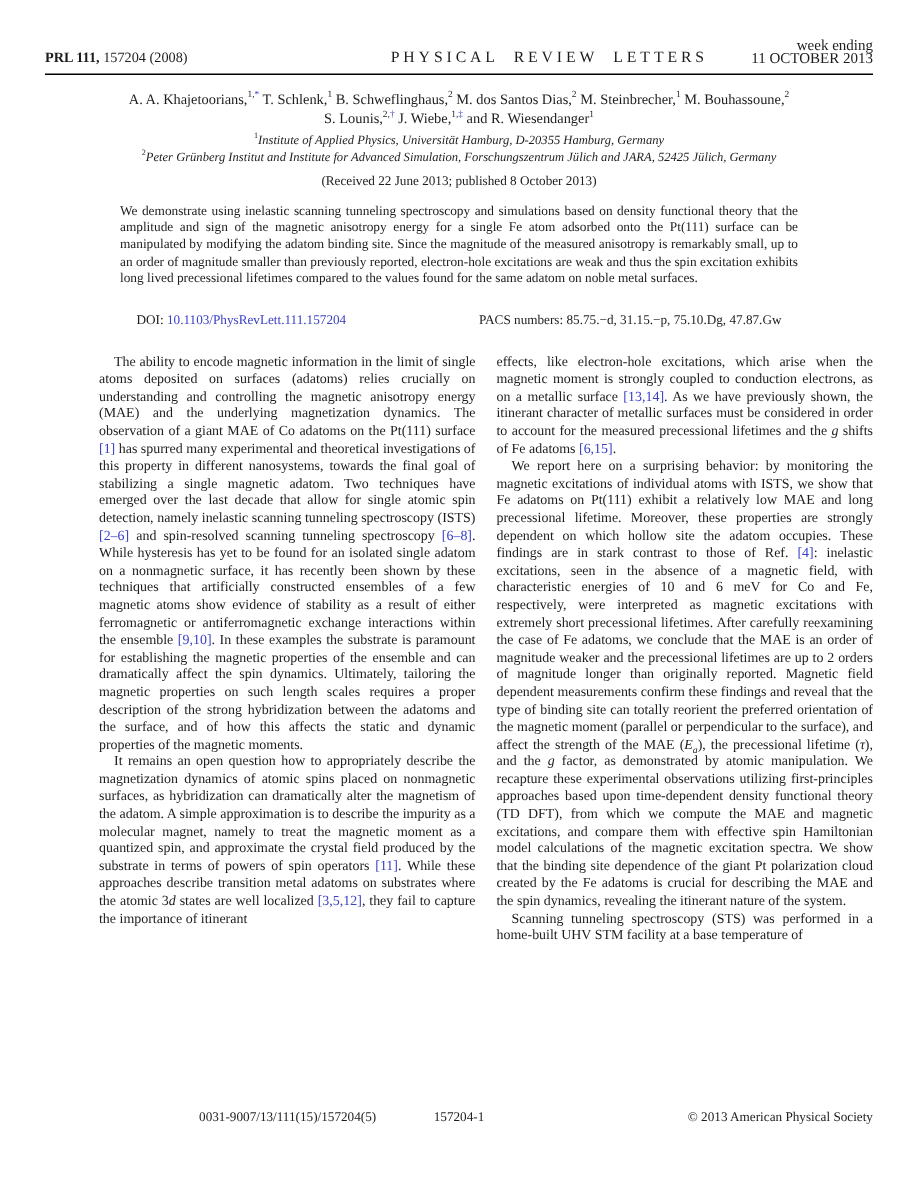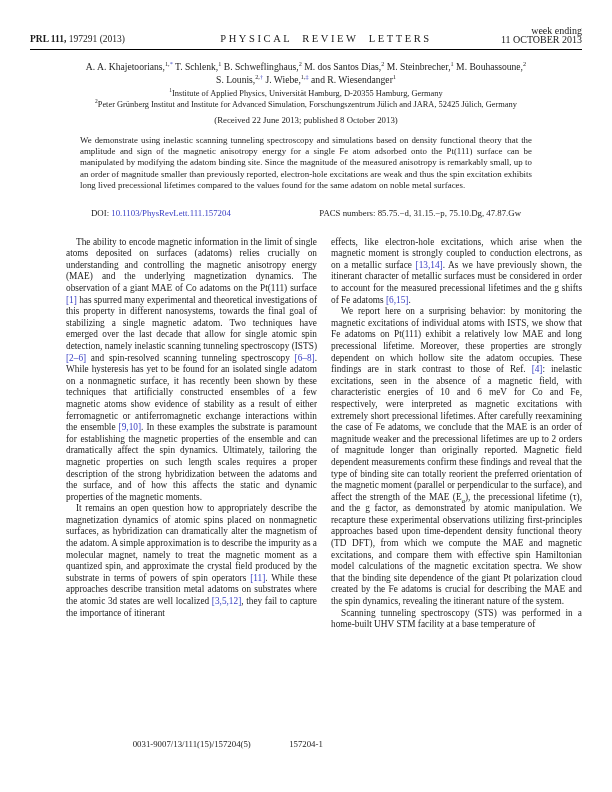--- a/index.html
+++ b/index.html
@@ -4,56 +4,56 @@
 <style>
   html,body{margin:0;padding:0;background:#888;}
   .page{
     width:612px;height:792px;background:#ffffff;margin:0 auto;position:relative;
     font-family:"Liberation Serif","DejaVu Serif",serif;color:#1c1c1c;
     box-sizing:border-box;padding:26px 30px 0;
   }
   
   .hdr{display:flex;align-items:flex-end;border-bottom:1.6px solid #000;padding-bottom:5px;}
   .hdr-left{width:150px;font-size:9.5px;white-space:nowrap;}
-  .hdr-center{flex:1;text-align:center;font-size:10.5px;letter-spacing:2.6px;word-spacing:5px;white-space:nowrap;}
+  .hdr-center{flex:1;text-align:right;font-size:10.5px;letter-spacing:2.6px;word-spacing:5px;white-space:nowrap;}
   .hdr-right{width:110px;text-align:right;font-size:10px;line-height:9px;}
   .bold{font-weight:bold;}
   
   .title{margin-top:15px;text-align:center;font-weight:bold;font-size:12px;line-height:15px;}
   .authors{margin-top:11px;text-align:center;font-size:9.6px;line-height:12.5px;}
   .affils{margin-top:3px;text-align:center;font-size:8.4px;line-height:10.8px;}
   .received{margin-top:4px;text-align:center;font-size:8.8px;}
   
   .abstract{width:452px;margin:10px auto 16px;text-align:justify;font-size:8.9px;line-height:11.4px;}
   .doiline{width:430px;margin:12px auto 0;display:flex;justify-content:space-between;font-size:8.8px;}
   
   .cols{margin-top:19px;display:flex;gap:14px;height:454px;overflow:hidden;margin-left:36px;}
   .col{width:269px;text-align:justify;font-size:9.3px;line-height:11.6px;}
   .para{text-indent:10px;}
   .para.noindent{text-indent:0;}
   
   .cite{color:var(--link,#3a40c4);}
-  .italic{}
+  .italic{font-style:italic;}
   .subitalic{font-style:italic;vertical-align:sub;font-size:0.7em;line-height:0;}
   .sup{font-size:0.65em;vertical-align:super;line-height:0;}
   .supcite{font-size:0.65em;vertical-align:super;line-height:0;color:var(--link,#3a40c4);}
   .doilink{color:var(--link,#3a40c4);text-decoration:none;cursor:pointer;}
   
   .footer{position:absolute;left:30px;right:30px;top:739px;display:flex;font-size:8.8px;}
   .footer .f-left{width:40%;text-align:right;}
   .footer .f-mid{width:20%;text-align:center;}
   .footer .f-right{width:40%;text-align:right;}
 </style>
 </head>
 <body>
 
 <div class="page">
 
   <div class="hdr">
-    <div class="hdr-left"><span class="bold">PRL 111,</span><span> 197291 (2013)</span></div>
+    <div class="hdr-left"><span class="bold">PRL 111,</span><span> 157204 (2008)</span></div>
     <div class="hdr-center">PHYSICAL REVIEW LETTERS</div>
     <div class="hdr-right">
       <div>week ending</div>
       <div>11 OCTOBER 2013</div>
     </div>
   </div>
 
 
   <div class="authors">
     <div><span>A. A. Khajetoorians,</span><span class="sup">1,</span><span class="supcite">*</span><span> T. Schlenk,</span><span class="sup">1</span><span> B. Schweflinghaus,</span><span class="sup">2</span><span> M. dos Santos Dias,</span><span class="sup">2</span><span> M. Steinbrecher,</span><span class="sup">1</span><span> M. Bouhassoune,</span><span class="sup">2</span></div>
@@ -85,15 +85,16 @@
     <div class="col">
       <div class="para noindent"><span>effects, like electron-hole excitations, which arise when the magnetic moment is strongly coupled to conduction electrons, as on a metallic surface </span><span class="cite">[13,14]</span><span>. As we have previously shown, the itinerant character of metallic surfaces must be considered in order to account for the measured precessional lifetimes and the </span><span class="italic">g</span><span> shifts of Fe adatoms </span><span class="cite">[6,15]</span><span>.</span></div>
       <div class="para"><span>We report here on a surprising behavior: by monitoring the magnetic excitations of individual atoms with ISTS, we show that Fe adatoms on Pt(111) exhibit a relatively low MAE and long precessional lifetime. Moreover, these properties are strongly dependent on which hollow site the adatom occupies. These findings are in stark contrast to those of Ref. </span><span class="cite">[4]</span><span>: inelastic excitations, seen in the absence of a magnetic field, with characteristic energies of 10 and 6 meV for Co and Fe, respectively, were interpreted as magnetic excitations with extremely short precessional lifetimes. After carefully reexamining the case of Fe adatoms, we conclude that the MAE is an order of magnitude weaker and the precessional lifetimes are up to 2 orders of magnitude longer than originally reported. Magnetic field dependent measurements confirm these findings and reveal that the type of binding site can totally reorient the preferred orientation of the magnetic moment (parallel or perpendicular to the surface), and affect the strength of the MAE (</span><span class="italic">E</span><span class="subitalic">a</span><span>), the precessional lifetime (</span><span class="italic">τ</span><span>), and the </span><span class="italic">g</span><span> factor, as demonstrated by atomic manipulation. We recapture these experimental observations utilizing first-principles approaches based upon time-dependent density functional theory (TD DFT), from which we compute the MAE and magnetic excitations, and compare them with effective spin Hamiltonian model calculations of the magnetic excitation spectra. We show that the binding site dependence of the giant Pt polarization cloud created by the Fe adatoms is crucial for describing the MAE and the spin dynamics, revealing the itinerant nature of the system.</span></div>
       <div class="para"><span>Scanning tunneling spectroscopy (STS) was performed in a home-built UHV STM facility at a base temperature of</span></div>
     </div>
   </div>
 
   <div class="footer">
     <div class="f-left">0031-9007/13/111(15)/157204(5)</div>
     <div class="f-mid">157204-1</div>
+    <div class="f-right">© 2013 American Physical Society</div>
   </div>
 
 </div>
 
 </body></html>

